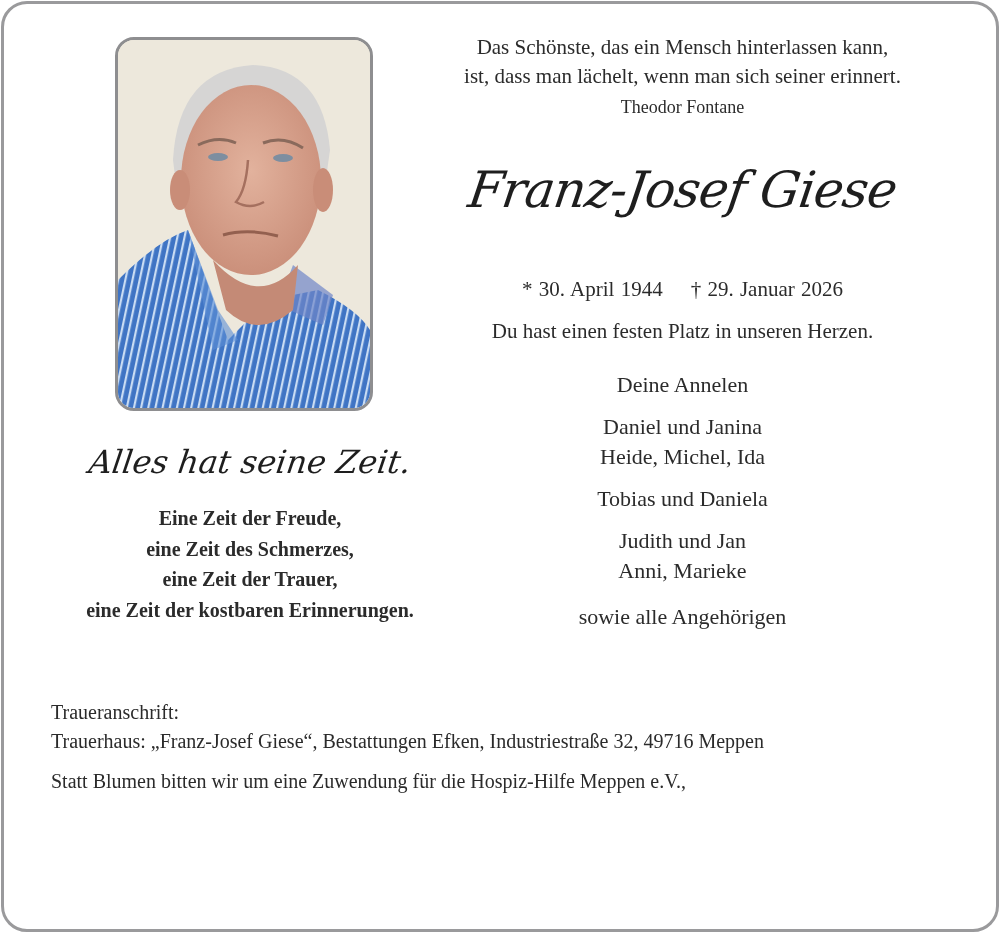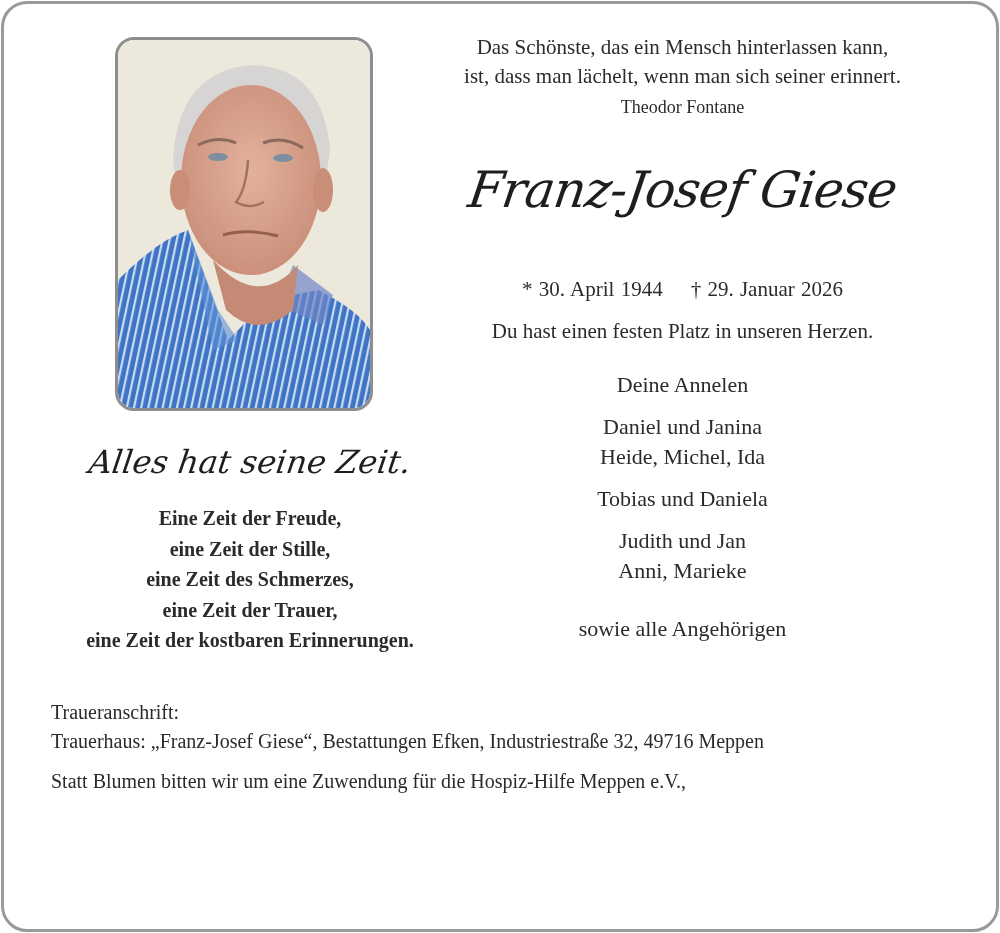--- a/index.html
+++ b/index.html
@@ -101,30 +101,29 @@
     <div>Daniel und Janina</div>
     <div>Heide, Michel, Ida</div>
   </div>
   <div class="grp">
     <div>Tobias und Daniela</div>
   </div>
   <div class="grp">
     <div>Judith und Jan</div>
     <div>Anni, Marieke</div>
   </div>
-  <div class="grp" style="margin-top:28px">
+  <div class="grp" style="margin-top:16px">
     <div>sowie alle Angehörigen</div>
   </div>
 </div>
 
 <div class="center script2">Alles hat seine Zeit.</div>
 
 <div class="center poem">
   <div>Eine Zeit der Freude,</div>
-  <div>eine Zeit der Stille,</div>
   <div>eine Zeit des Schmerzes,</div>
   <div>eine Zeit der Trauer,</div>
   <div>eine Zeit der kostbaren Erinnerungen.</div>
 </div>
 
 <div class="footer">
   <p>
     <span>Traueranschrift:</span><br>
     <span>Trauerhaus: „Franz-Josef Giese“, Bestattungen Efken, Industriestraße 32, 49716 Meppen</span>
   </p>

